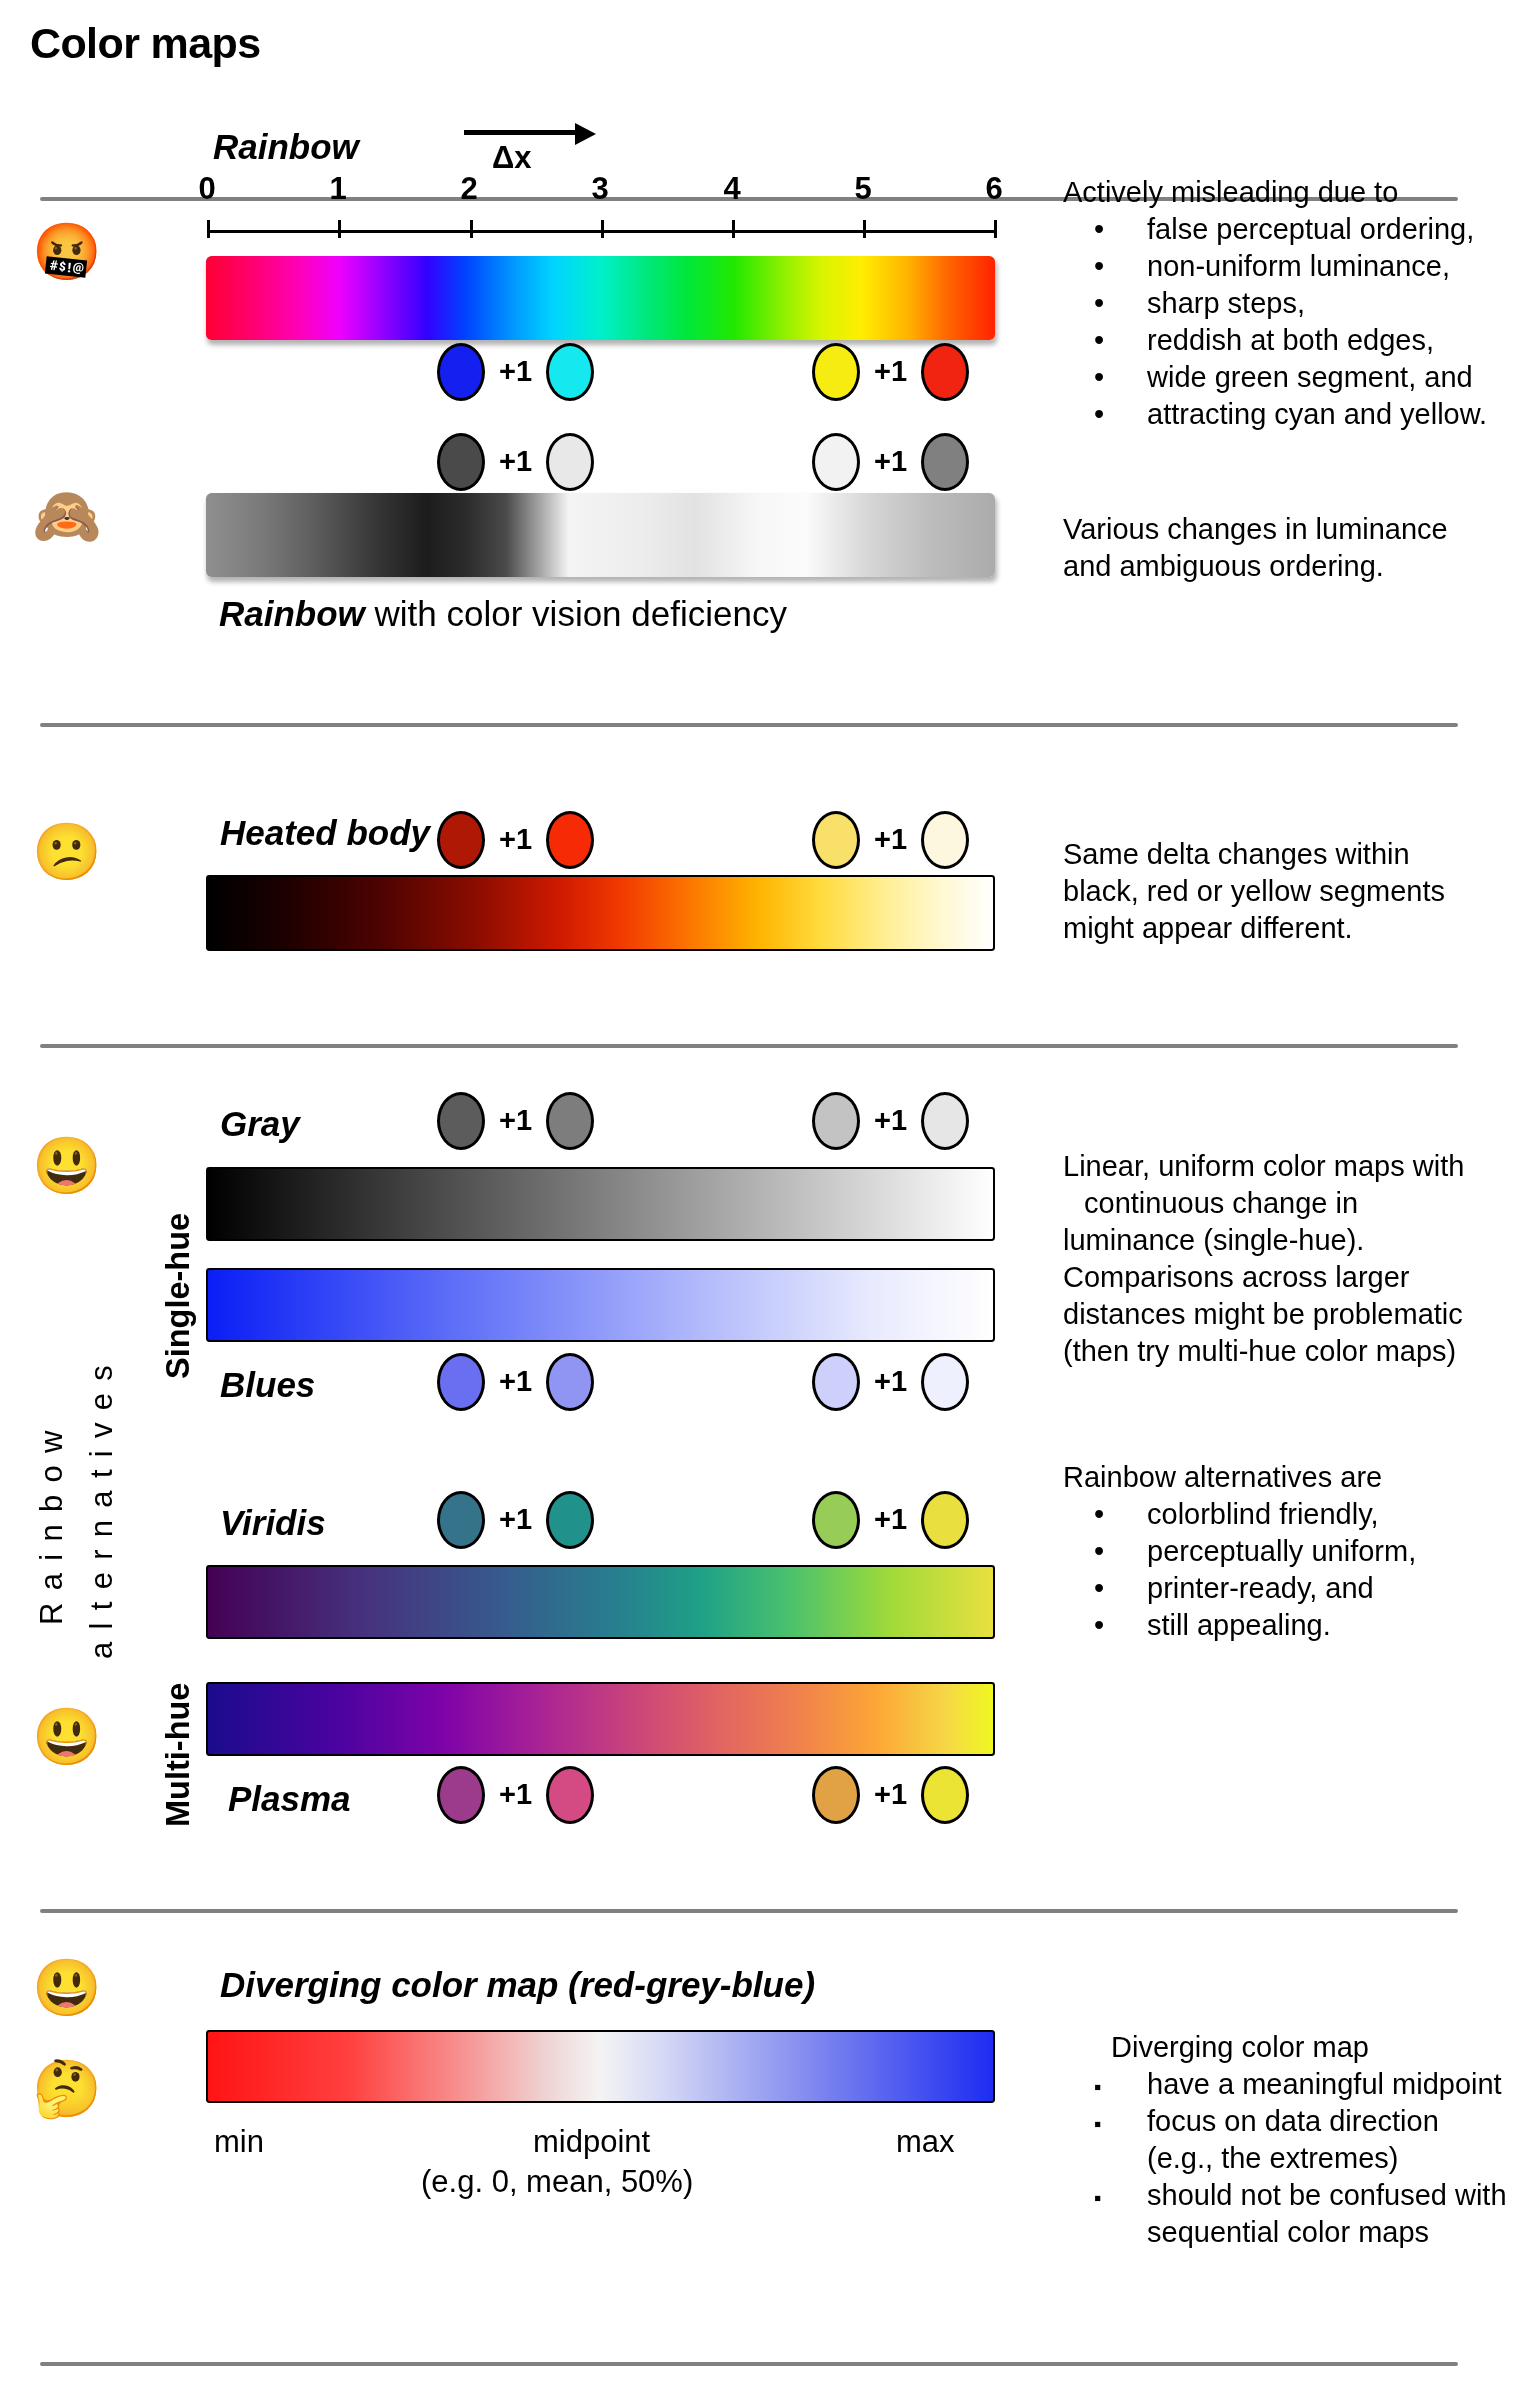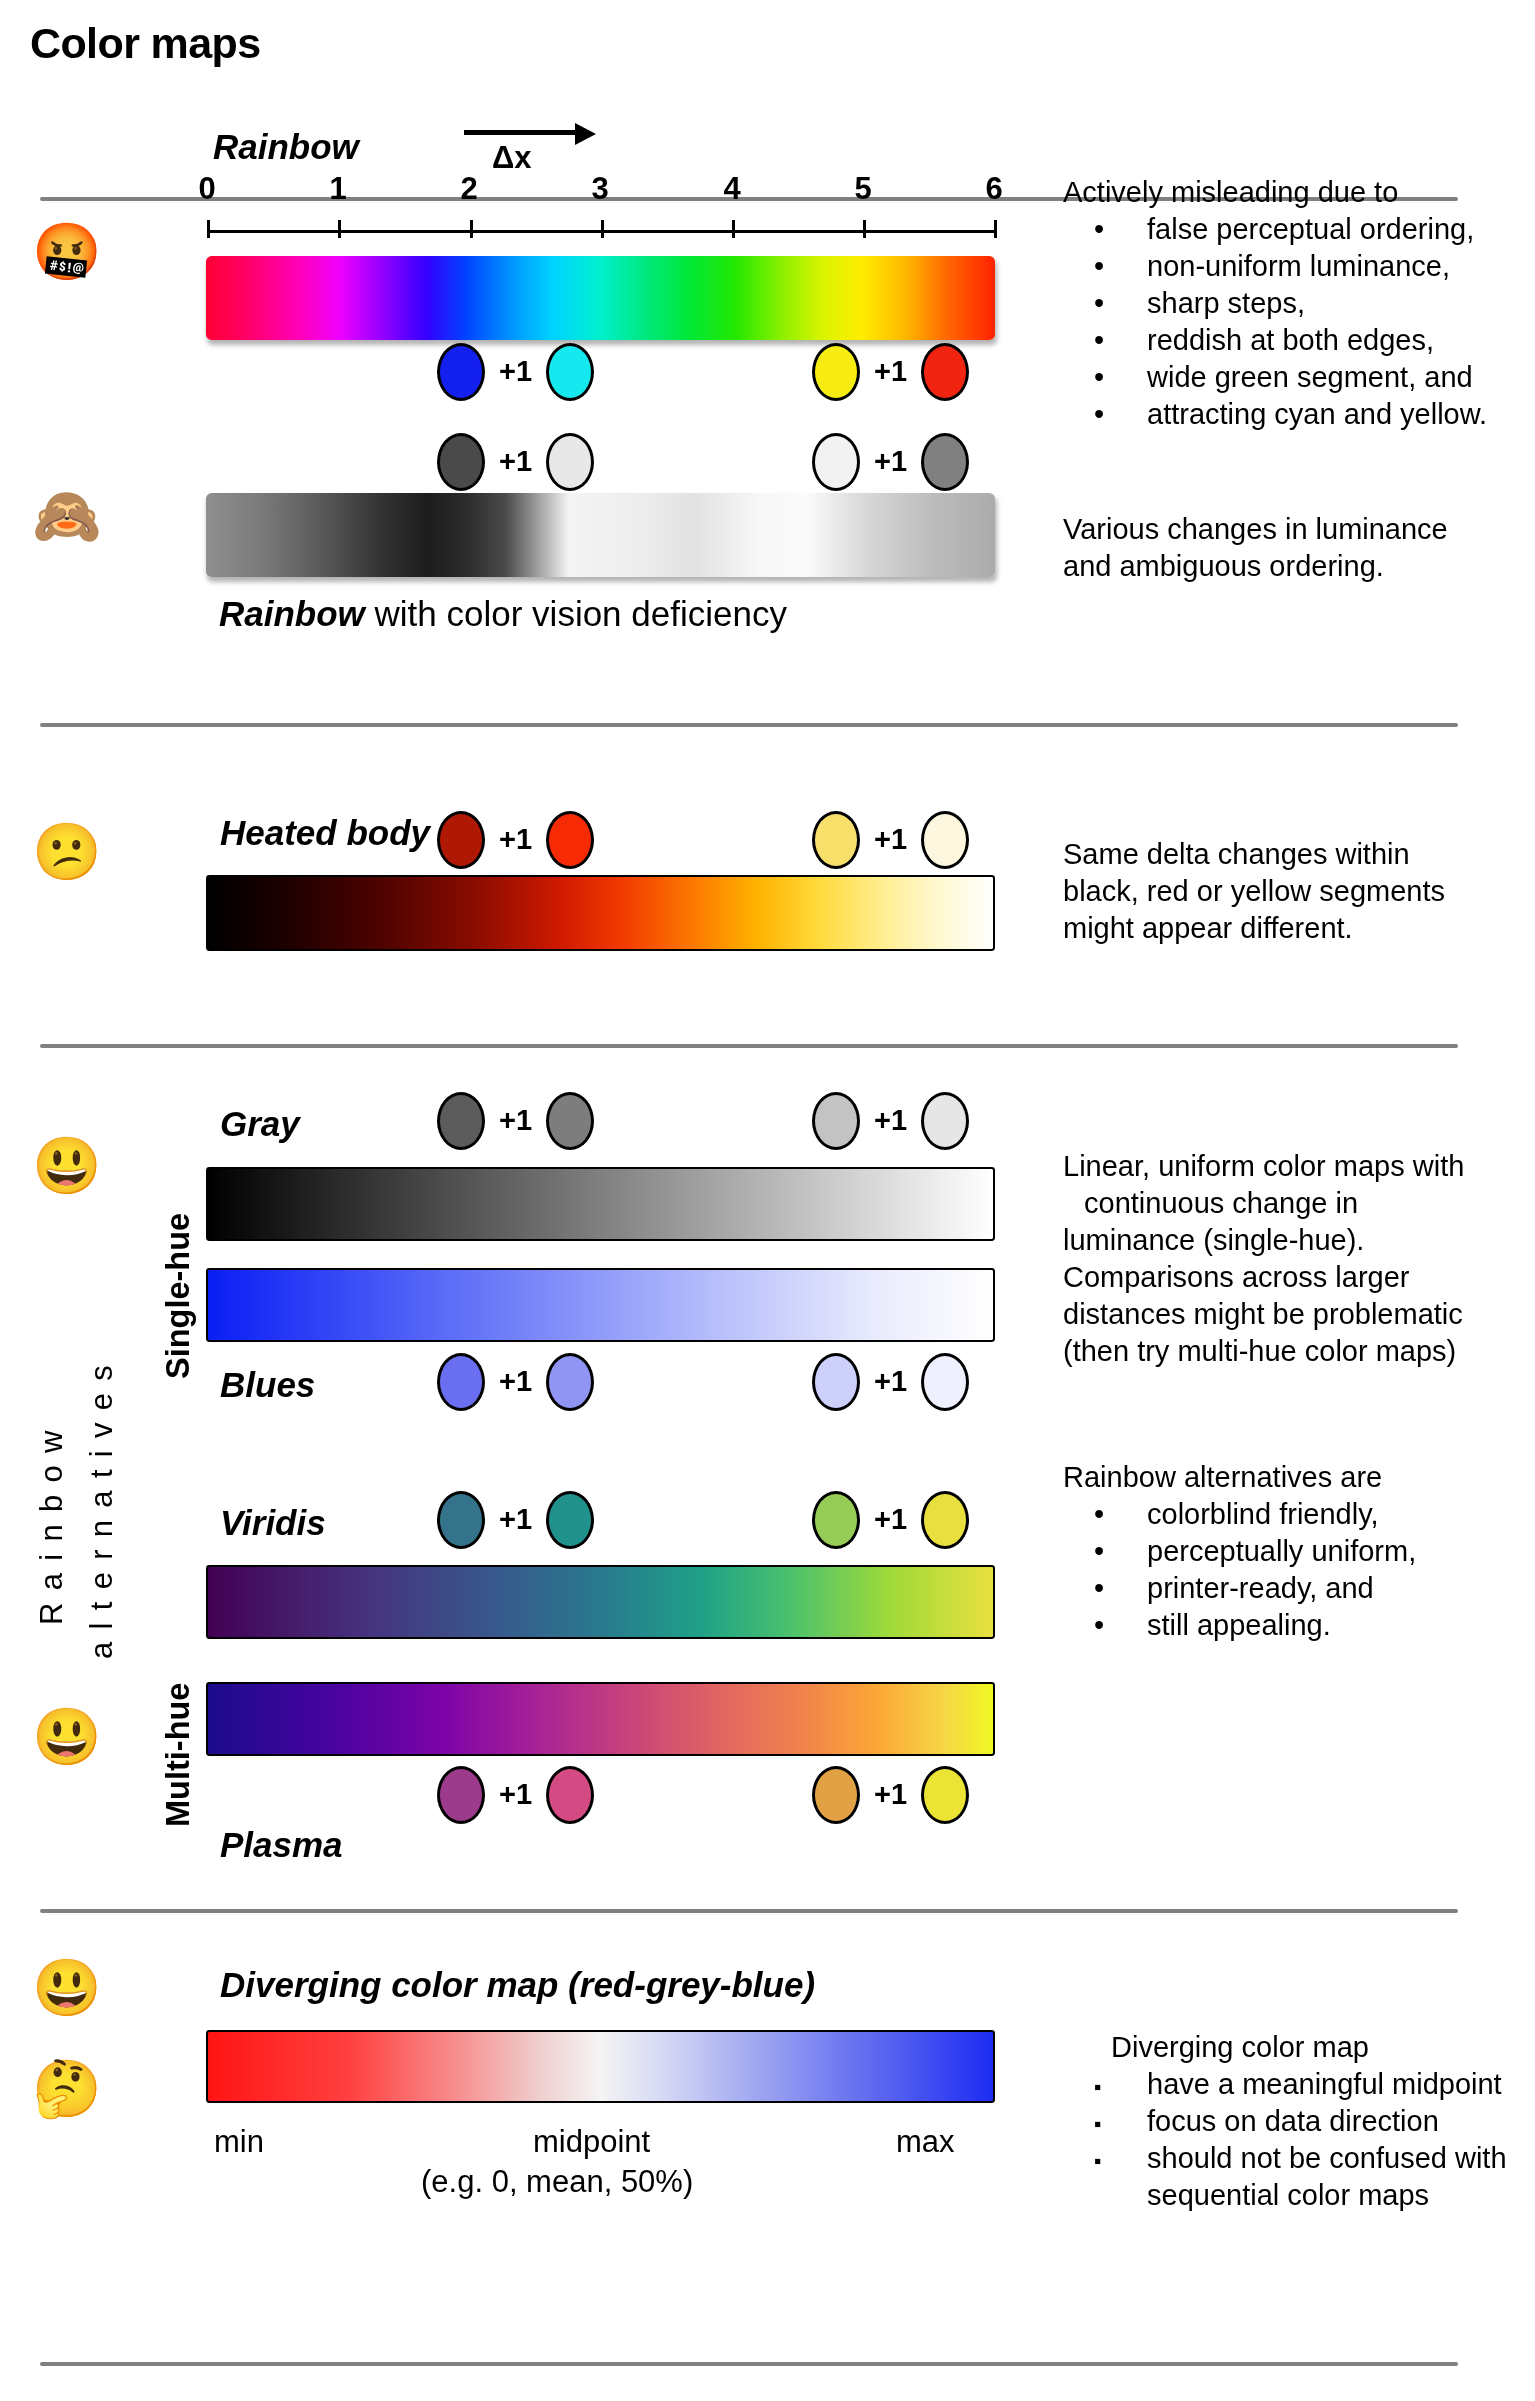--- a/index.html
+++ b/index.html
@@ -267,21 +267,21 @@
 <div class="abs bar" style="left:206px; top:1565px; width:789px; height:74px;
      background:linear-gradient(to right,
         #440154 0%, #46327e 20%, #365c8d 38%, #277f8e 52%,
         #1fa187 63%, #4ac16d 74%, #a0da39 87%, #e8e03f 100%);"></div>
 
 <div class="abs bar" style="left:206px; top:1682px; width:789px; height:74px;
      background:linear-gradient(to right,
         #1b0c8c 0%, #4903a0 16%, #7e03a8 30%, #a82296 42%,
         #cc4778 55%, #e16462 65%, #f1844b 76%, #fca636 85%,
         #f6d746 94%, #eff821 100%);"></div>
-<div class="abs cmap-name" style="left:220px; top:1779px;margin-top:46px;">Plasma</div>
+<div class="abs cmap-name" style="left:228px; top:1779px;">Plasma</div>
 <div class="abs" style="left:437px; top:1766px;">
   <div class="abs dot" style="left:0px;   top:0px; background:#9c3b8c;"></div>
   <div class="abs plus1" style="left:62px; top:12.3px;">+1</div>
   <div class="abs dot" style="left:109px; top:0px; background:#d44a82;"></div>
   <div class="abs dot" style="left:375px; top:0px; background:#e0a245;"></div>
   <div class="abs plus1" style="left:437px; top:12.3px;">+1</div>
   <div class="abs dot" style="left:484px; top:0px; background:#ece435;"></div>
 </div>
 
 <div class="abs body-text" style="left:1063px; top:1148px;">Linear, uniform color maps with</div>
@@ -311,16 +311,17 @@
 
 <div class="abs mm-label" style="left:214px; top:2124px;">min</div>
 <div class="abs mm-label" style="left:493px; top:2124px;margin-left:40px;">midpoint</div>
 <div class="abs mm-label" style="left:421px; top:2164px;">(e.g. 0, mean, 50%)</div>
 <div class="abs mm-label" style="left:896px; top:2124px;">max</div>
 
 <div class="abs body-text" style="left:1063px; top:2029px;margin-left:48px;">Diverging color map</div>
 <ul class="abs bullet-list sq" id="div-bullets" style="left:1063px; top:2066px; width:471px;">
     <li><span class="bul">▪</span><span>have a meaningful midpoint</span></li>
     <li><span class="bul">▪</span><span>focus on data direction</span></li>
+    <li><span class="bul"></span><span>(e.g., the extremes)</span></li>
     <li><span class="bul">▪</span><span>should not be confused with</span></li>
     <li><span class="bul"></span><span>sequential color maps</span></li>
   </ul>
 
 
 </body></html>

